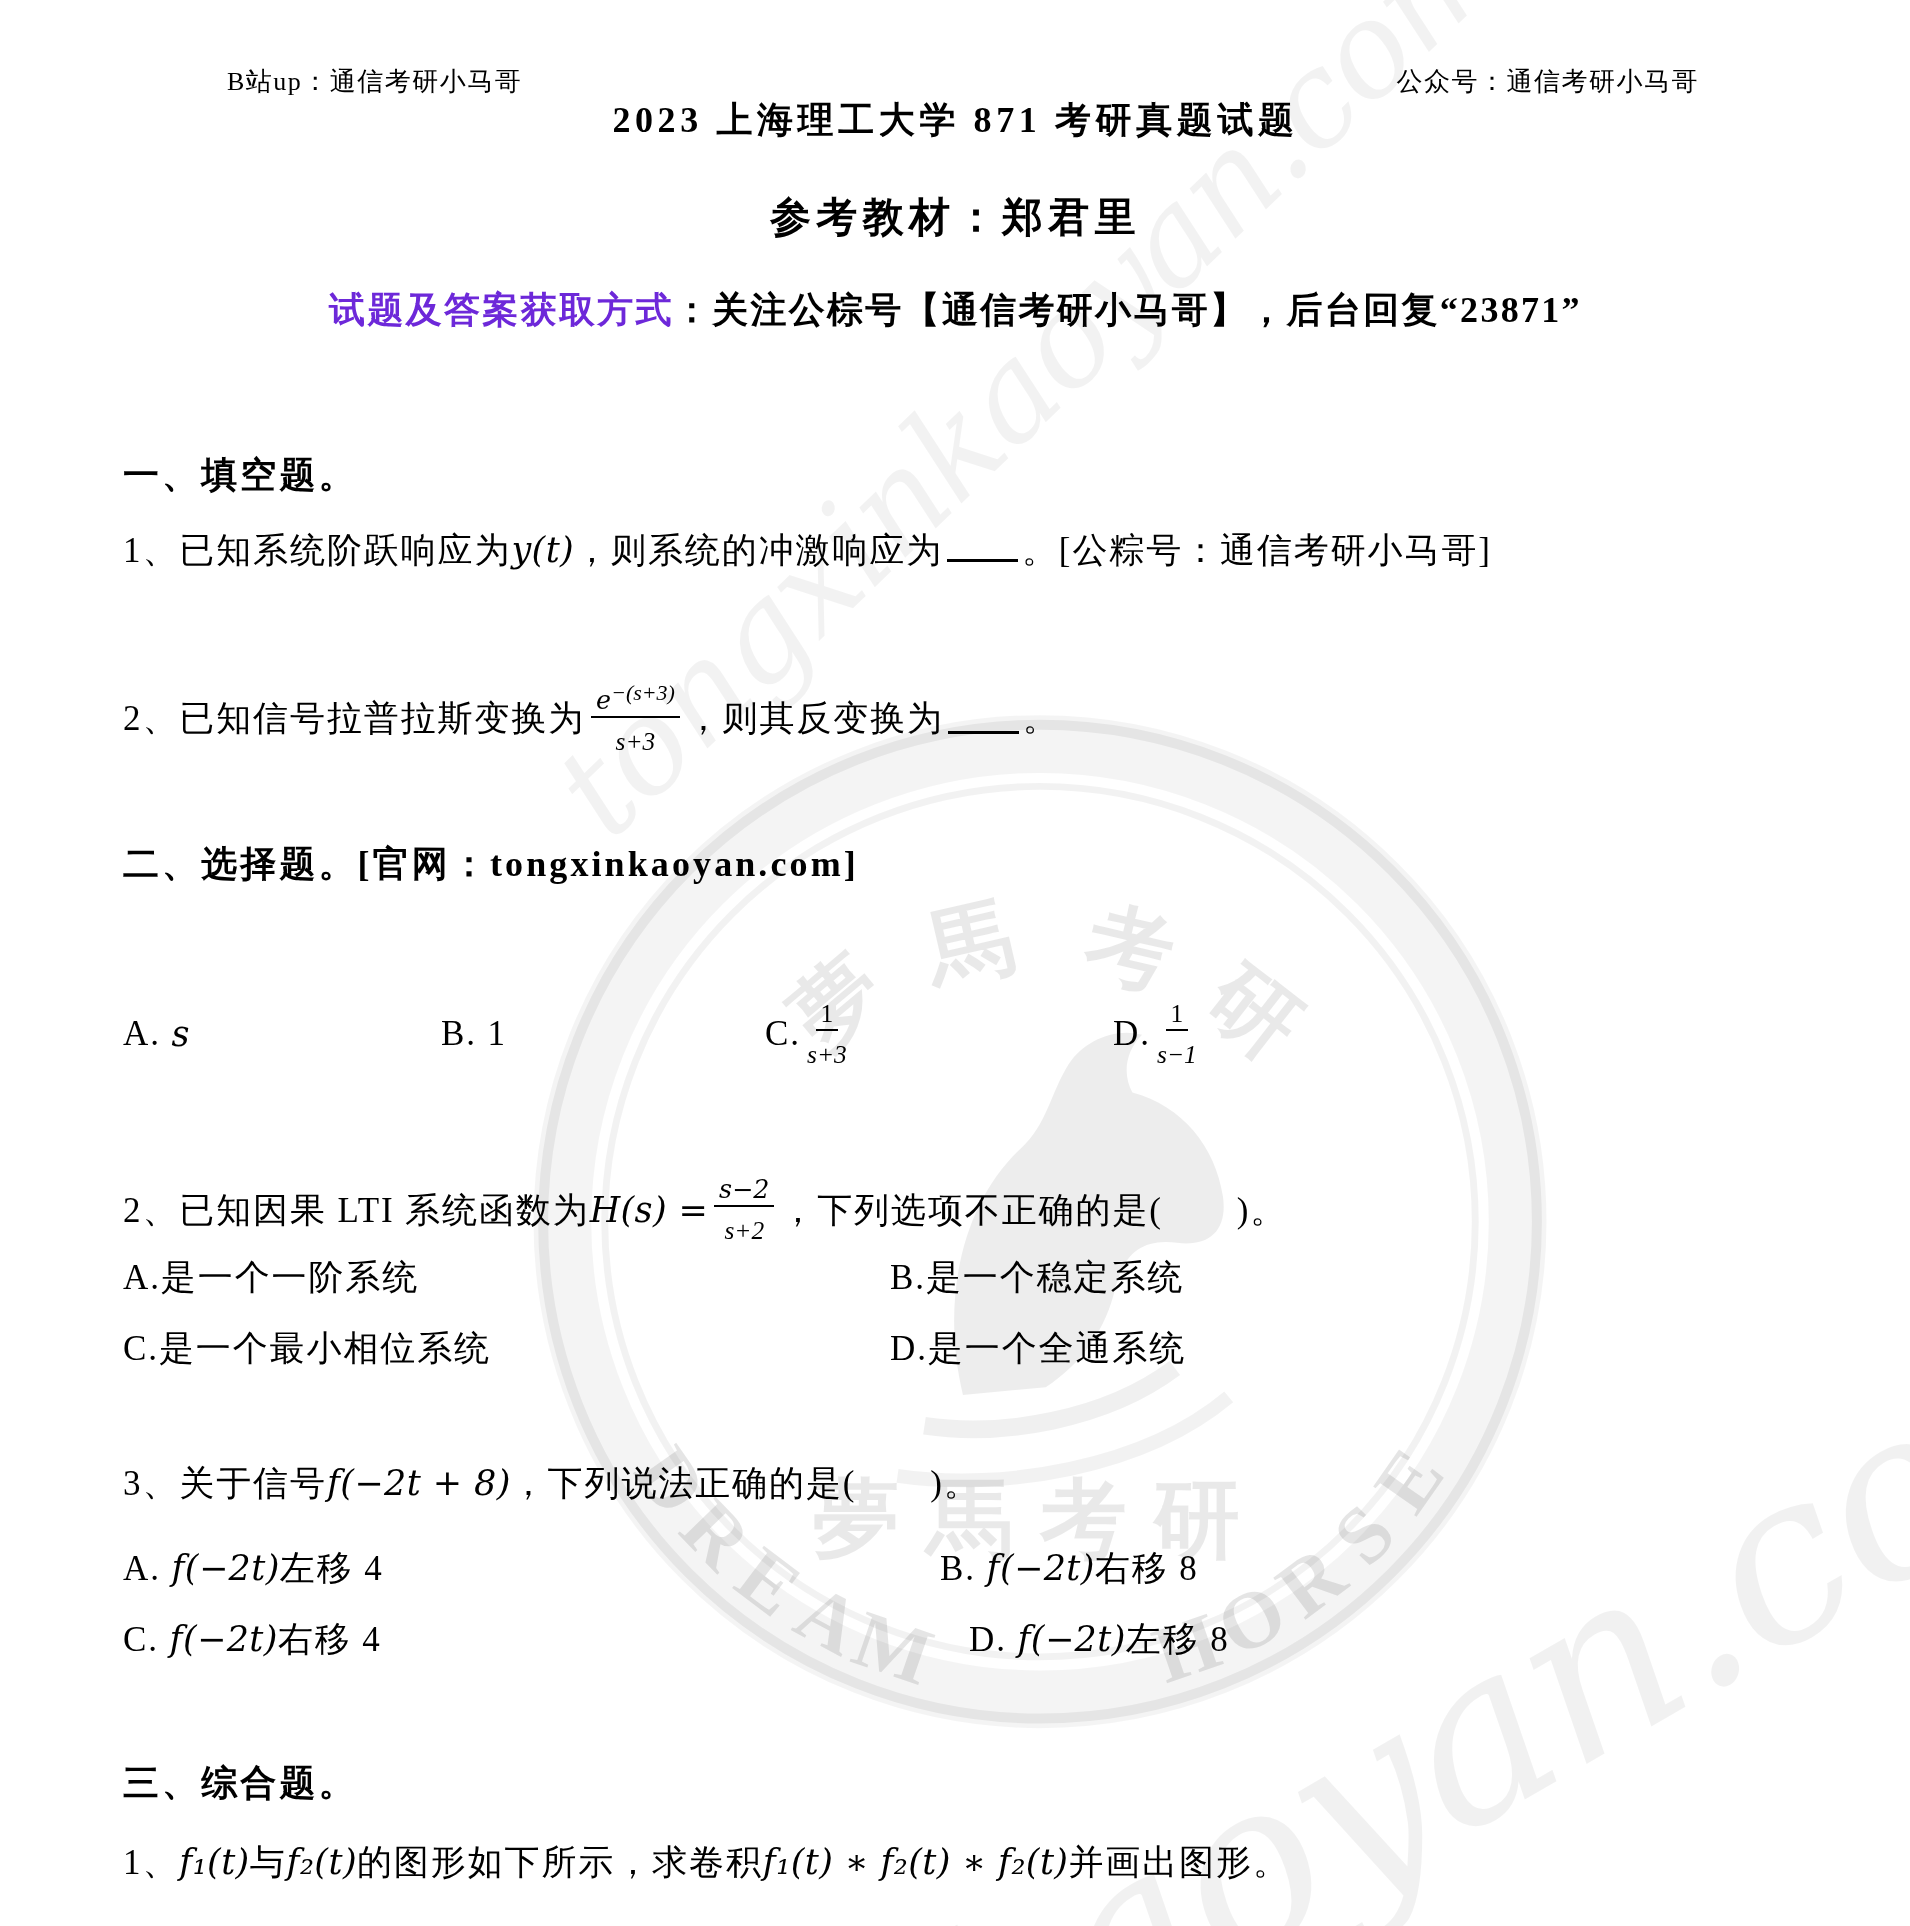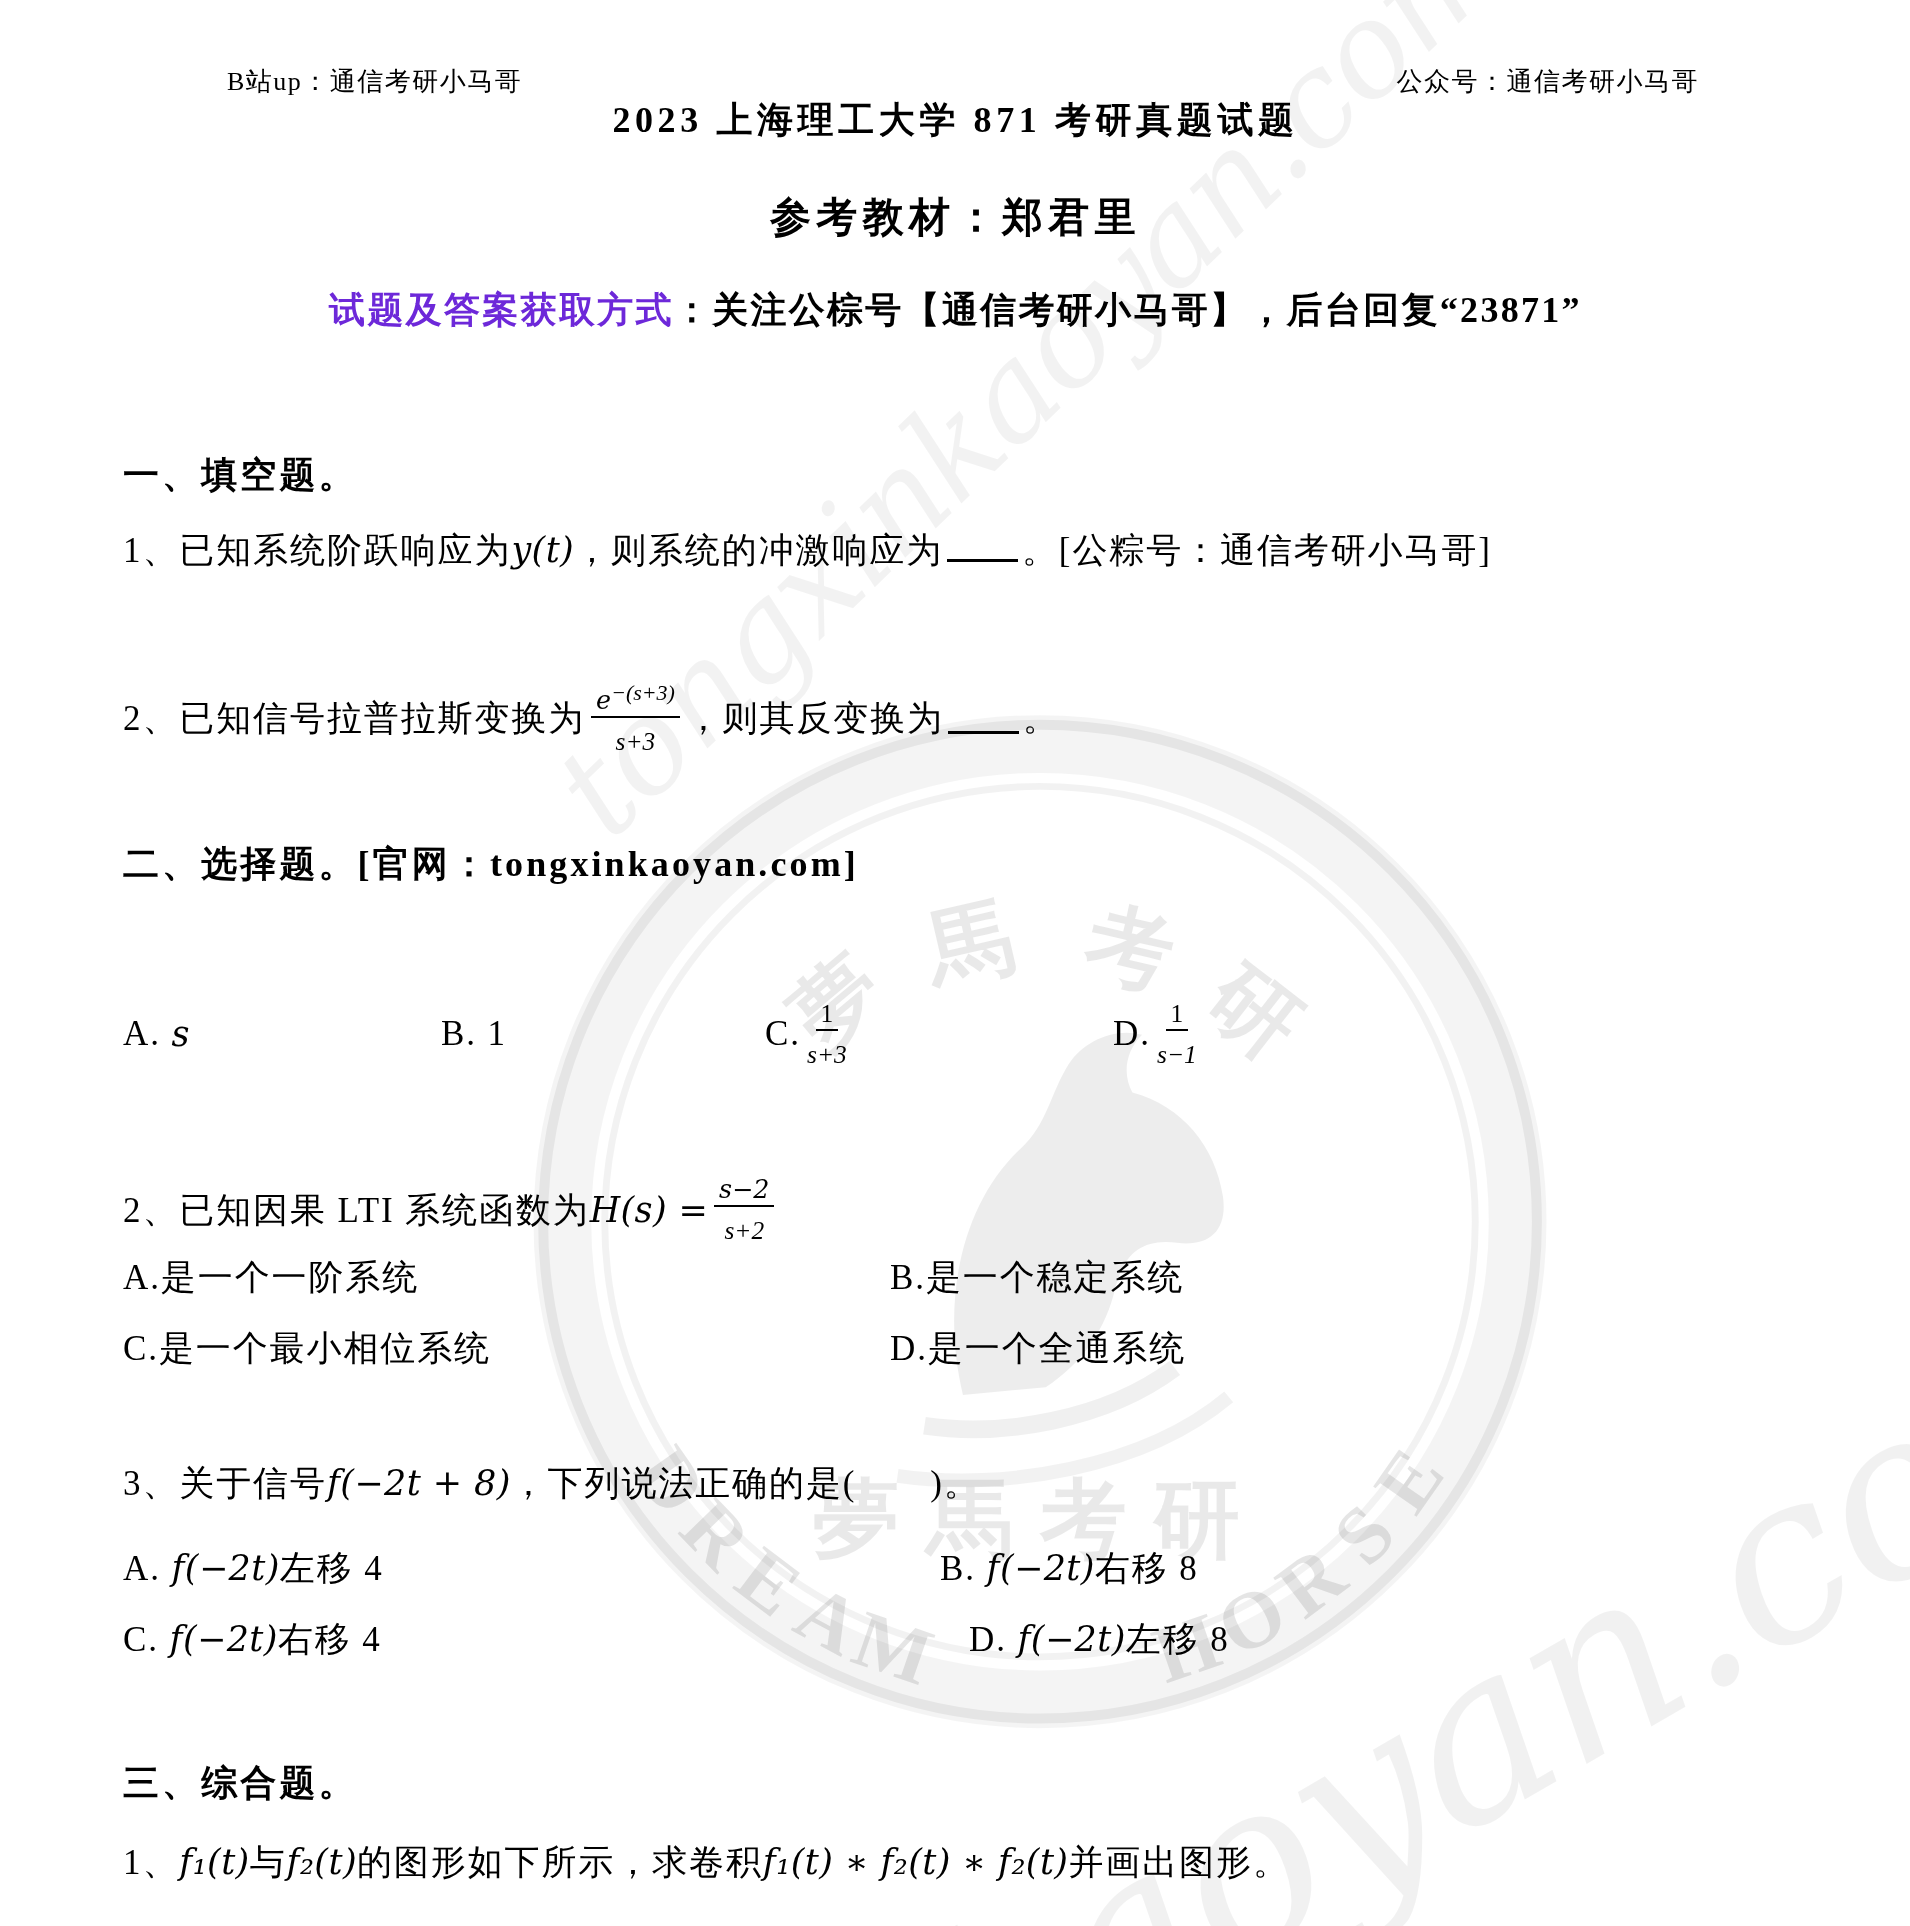--- a/index.html
+++ b/index.html
@@ -133,20 +133,21 @@
   </div>
 
   <div class="abs line flexline" style="left:123px;top:1160px;height:100px;">
     <span>2、</span>
     <span>已知因果 LTI 系统函数为</span>
     <span class="math">H(s) =</span>
     <span class="frac">
       <span class="fnum math">s−2</span>
       <span class="fden math">s+2</span>
     </span>
+    <span>，下列选项不正确的是(　　)。</span>
   </div>
 
   <div class="abs line" style="left:123px;top:1254px;">A.是一个一阶系统</div>
   <div class="abs line" style="left:890px;top:1254px;">B.是一个稳定系统</div>
   <div class="abs line" style="left:123px;top:1325px;">C.是一个最小相位系统</div>
   <div class="abs line" style="left:890px;top:1325px;">D.是一个全通系统</div>
 
   <div class="abs line" style="left:123px;top:1460px;">
     <span>3、</span><span>关于信号</span><span class="math">f(−2t + 8)</span><span>，下列说法正确的是(　　)。</span>
   </div>

